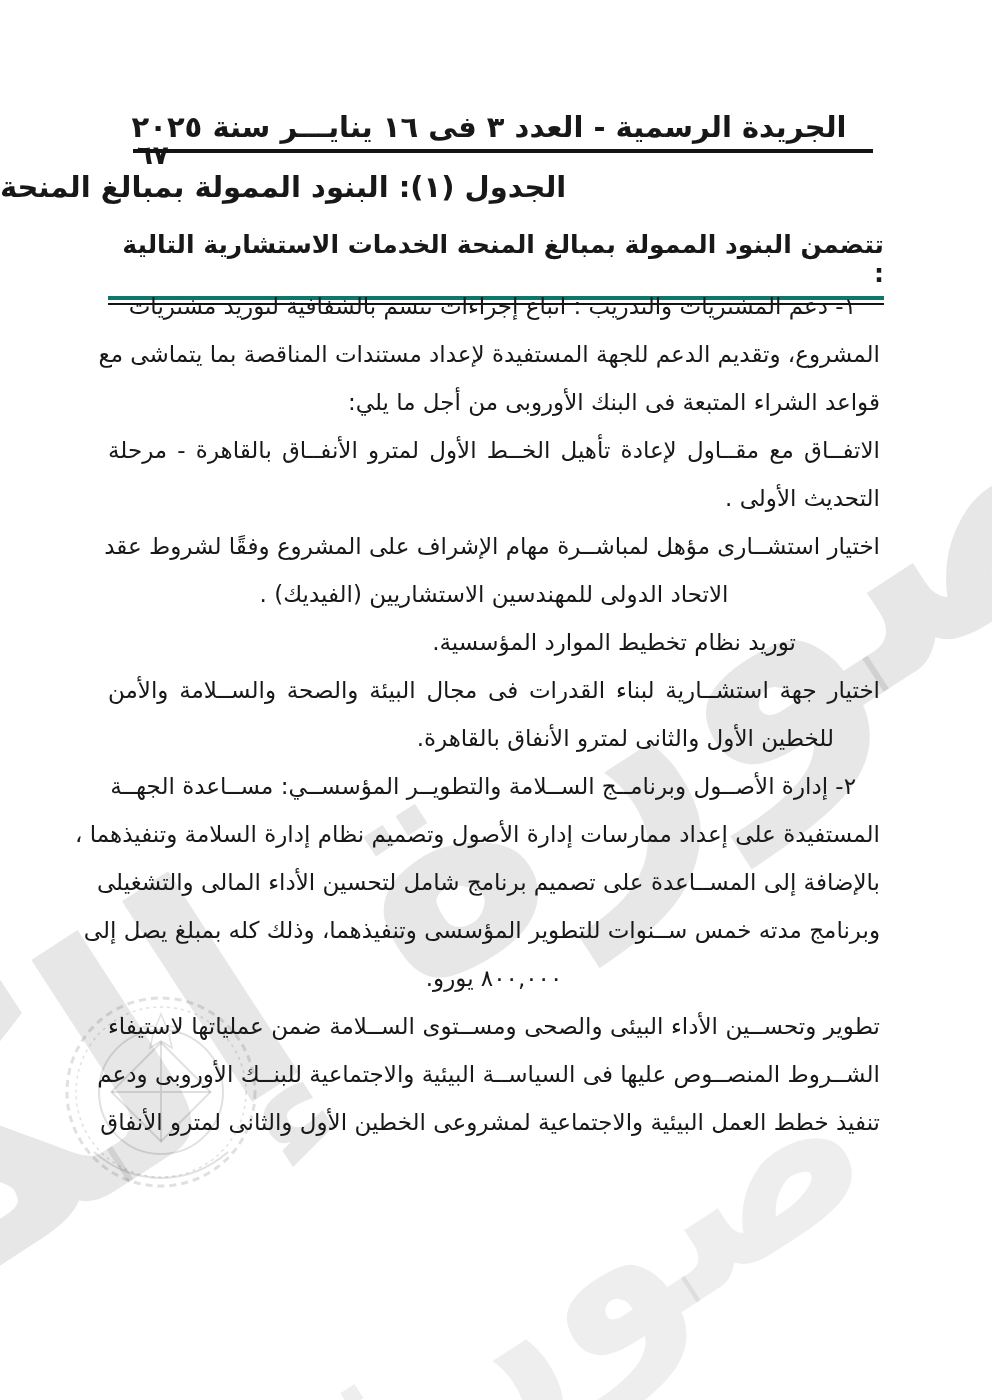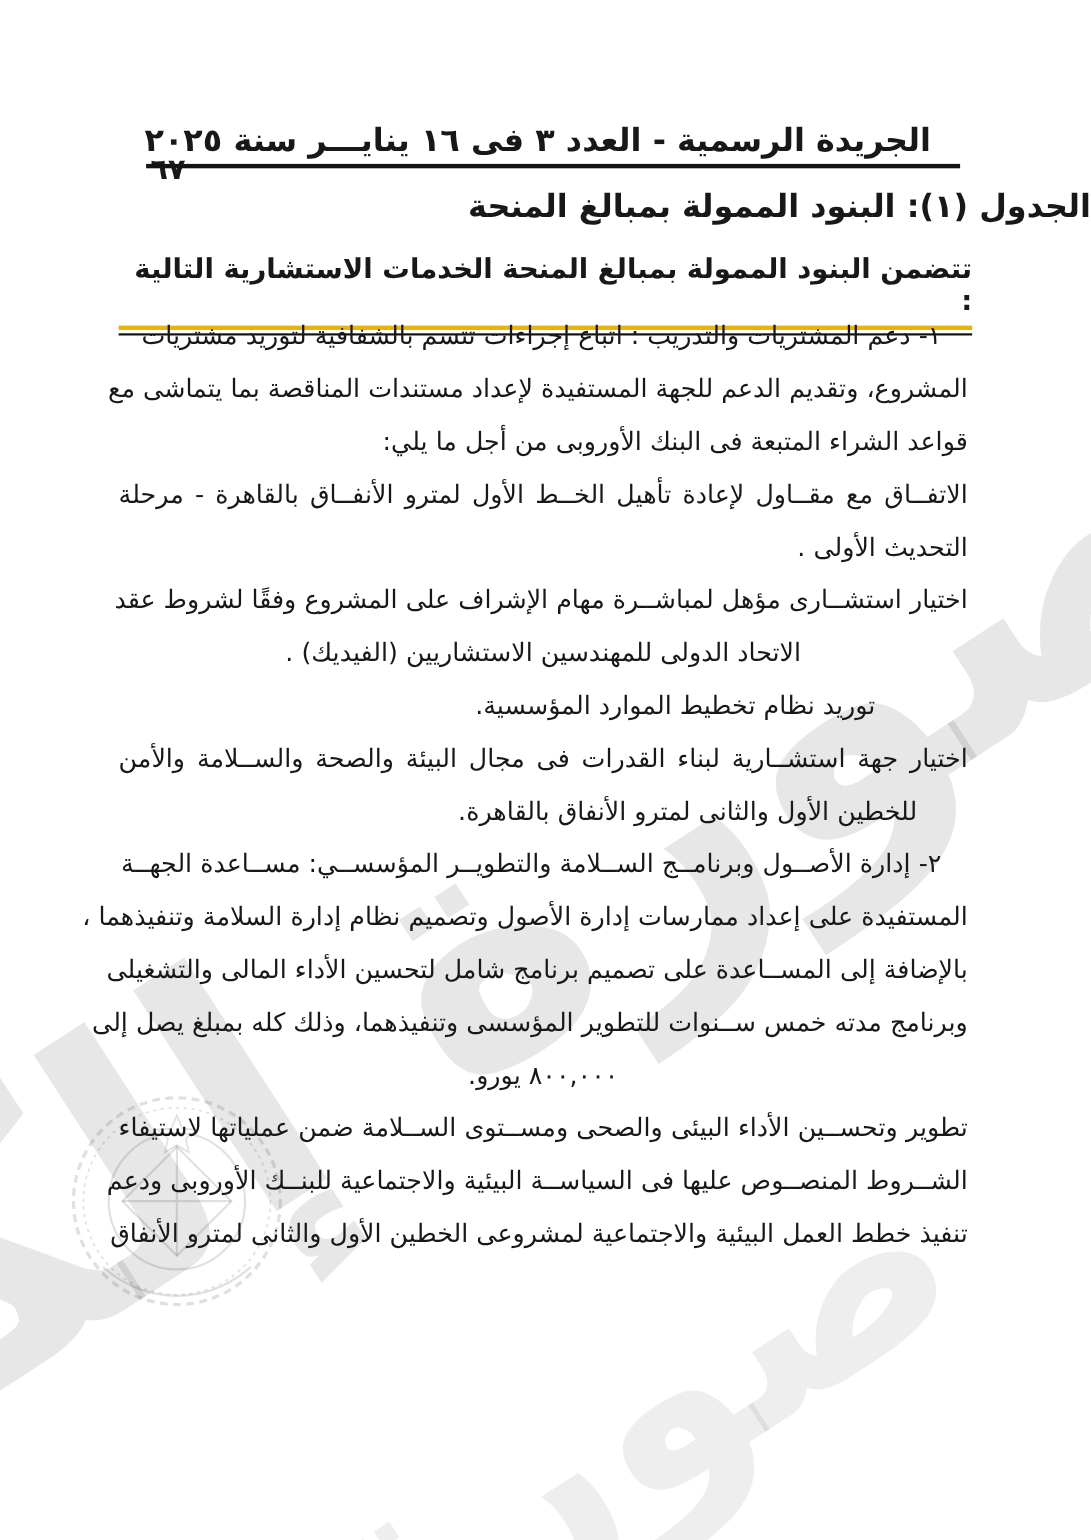--- a/index.html
+++ b/index.html
@@ -71,37 +71,37 @@
     position:absolute;
     left:133px;right:119px;top:149px;
     height:4px;
     background:#141414;
     z-index:1;
   }
   
   .title{
     position:absolute;
     left:0;right:0;top:170px;
-    text-align:right;
+    text-align:left;
     font-size:29px;
     font-weight:bold;
     z-index:1;
   }
   .subtitle-row{
     position:absolute;
     right:108px;left:108px;top:230px;
     text-align:right;
     z-index:1;
   }
   .subtitle{
     display:inline-block;
     font-size:25px;
     font-weight:bold;
     padding-bottom:8px;
-    border-bottom:4px solid #eab308;
+    border-bottom:4px solid #0f766e;
     position:relative;
   }
   .subtitle::after{
     content:"";
     position:absolute;
     right:0;left:0;bottom:-9px;
     height:2px;
     background:#141414;
   }
   

